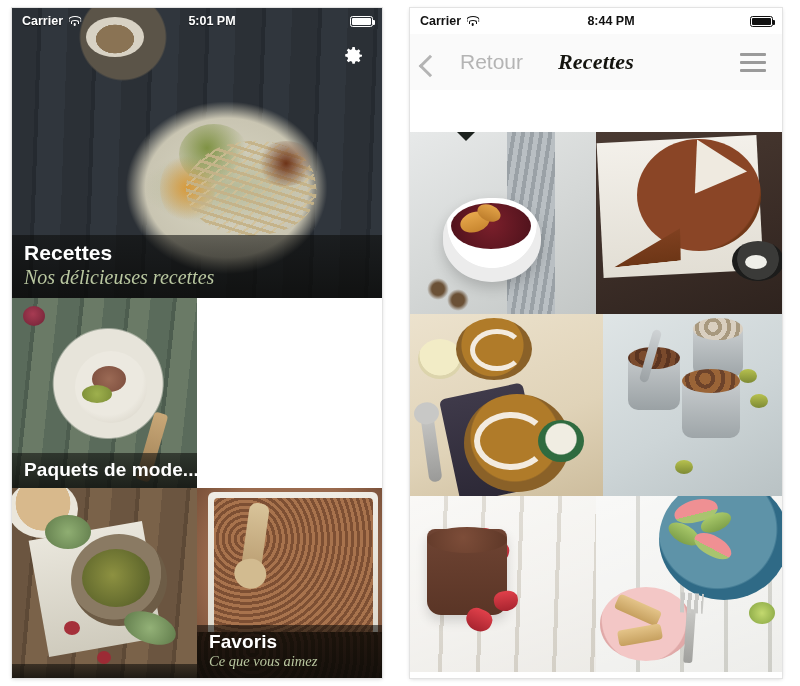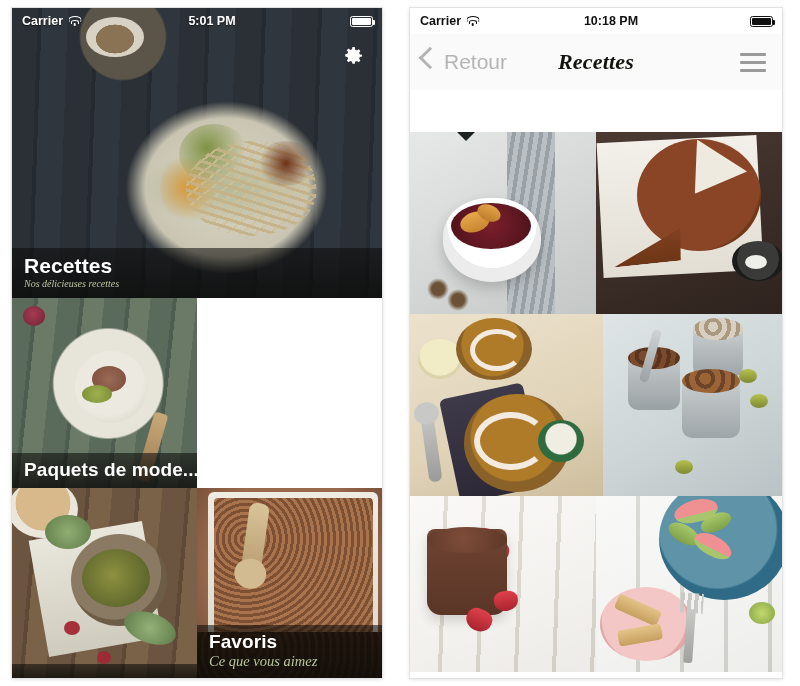--- a/index.html
+++ b/index.html
@@ -54,27 +54,27 @@
   .tile-rowsep{box-shadow:inset 0 -1px 0 rgba(255,255,255,.85);}
   .tile-art{position:absolute;inset:0;}
   .caption{position:absolute;left:0;bottom:0;width:100%;
     background:linear-gradient(to bottom, rgba(10,10,8,.55), rgba(10,10,8,.80));
     padding:6px 0 8px 12px;box-sizing:border-box;}
   .cap-title{color:#ffffff;font-size:19px;font-weight:bold;letter-spacing:.1px;
     line-height:1.12;white-space:nowrap;overflow:hidden;}
   .cap-sub{font-family:"Liberation Serif", serif;font-style:italic;
     color:#b9c7a0;font-size:14.5px;line-height:1.25;white-space:nowrap;overflow:hidden;}
   .tile-hero .cap-title{font-size:21px;}
-  .tile-hero .cap-sub{font-size:10px;}
+  .tile-hero .cap-sub{font-size:20px;}
   .gear{position:absolute;right:17px;top:36px;width:24px;height:24px;z-index:30;cursor:pointer;}
 
   
   .navbar{position:absolute;left:0;top:26px;width:100%;height:56px;
     background:#fafafa;display:flex;align-items:center;z-index:30;}
-  .backbtn{position:absolute;left:12px;display:flex;align-items:flex-start;gap:4px;cursor:pointer;}
+  .backbtn{position:absolute;left:12px;display:flex;align-items:flex-end;gap:20px;cursor:pointer;}
   .chev{width:13px;height:13px;border-left:3px solid #b4b4b4;border-bottom:3px solid #b4b4b4;
     transform:rotate(45deg);margin-right:2px;}
   .back-label{color:#b4b4b4;font-size:21px;}
   .nav-title{position:absolute;left:0;width:100%;text-align:center;
     font-family:"Liberation Serif", serif;font-weight:bold;font-style:italic;
     font-size:22px;color:#14140f;letter-spacing:.2px;}
   .burger{position:absolute;right:16px;width:26px;display:flex;flex-direction:column;gap:5px;cursor:pointer;}
   .burger span{display:block;height:3px;background:#9a9a9a;border-radius:1px;}
 
   .tabbar{position:absolute;left:0;top:82px;width:100%;height:42px;background:#1d231f;
@@ -412,21 +412,21 @@
 
       <div class="statusbar sb-light">
         <div class="sb-left">
           <span>Carrier</span>
           <span class="wifi">
               <i></i>
               <i></i>
               <i></i>
             </span>
         </div>
-        <div class="sb-center">10:18 PM</div>
+        <div class="sb-center">8:44 PM</div>
         <div class="sb-right">
           <span class="batt">
               <b></b>
             </span>
         </div>
       </div>
 
       <div class="navbar">
         <div class="backbtn">
           <span class="chev"></span>

